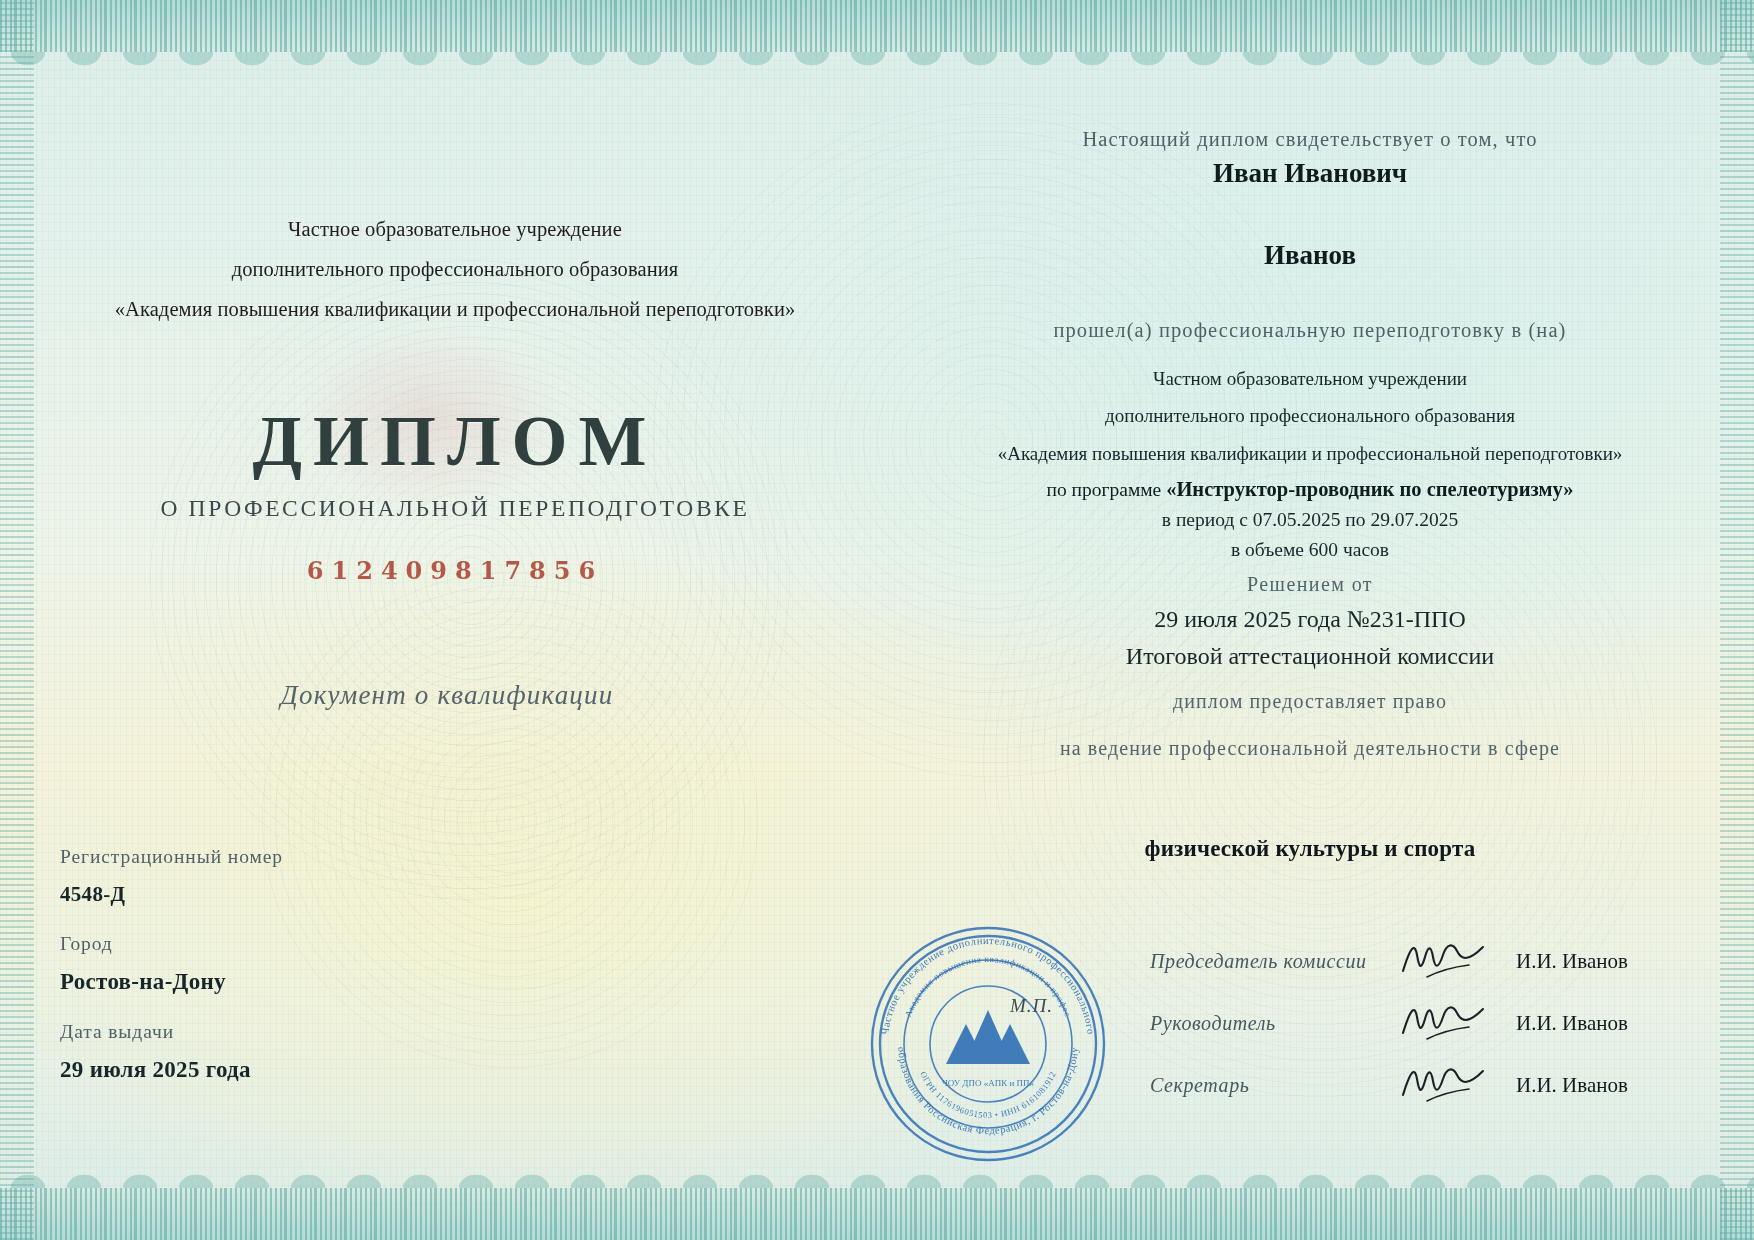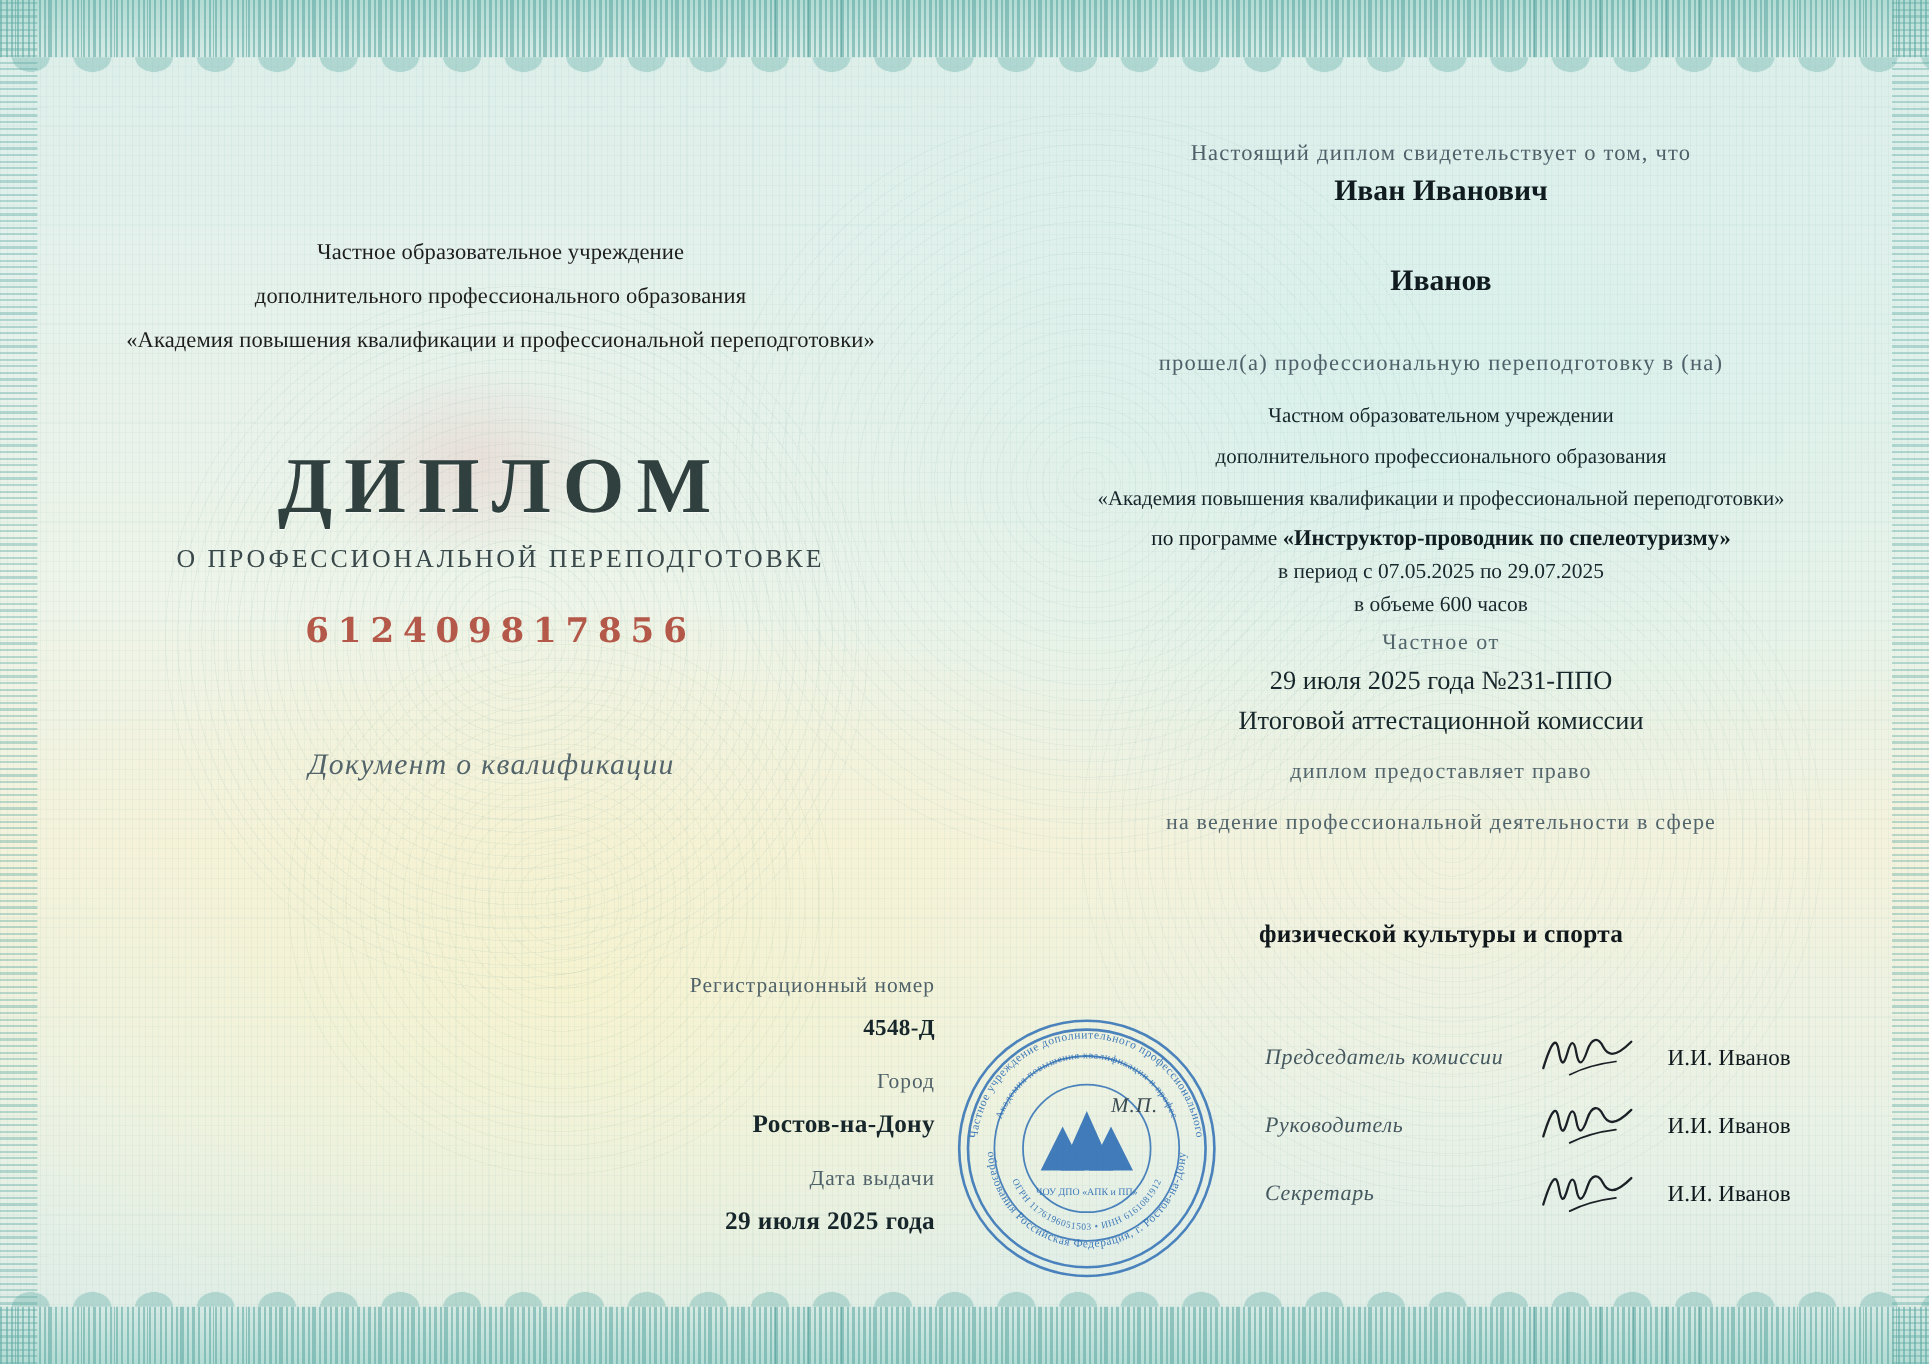--- a/index.html
+++ b/index.html
@@ -168,21 +168,21 @@
     text-shadow: 0 1px 0 rgba(255,255,255,.7);
   }
   .diploma-sub {
     margin-top: 12px;
     font-size: 23.5px;
     letter-spacing: 2.6px;
     color: #39484a;
   }
   .diploma-number {
     margin-top: 34px;
-    font-size: 31px;
+    font-size: 24px;
     letter-spacing: 8px;
     font-weight: bold;
     color: #b4594a;
     font-family: "DejaVu Serif", serif;
   }
 
   .doc-kind {
     position: absolute;
     left: 52px;
     top: 680px;
@@ -190,23 +190,23 @@
     text-align: center;
     font-size: 27px;
     font-style: italic;
     color: #53646a;
     letter-spacing: 1.2px;
   }
 
   .reg-block {
     position: absolute;
     left: 60px;
-    top: 860px;
+    top: 820px;
     width: 790px;
-    text-align: right;
+    text-align: left;
   }
   .field-label {
     font-size: 19.5px;
     color: #4f6168;
     letter-spacing: .9px;
     margin-top: 26px;
     font-family: "Liberation Serif", serif;
   }
   .field-value {
     font-size: 21px;
@@ -400,21 +400,21 @@
       <div class="inst-line">«Академия повышения квалификации и профессиональной переподготовки»</div>
 
       <div class="program-line">
         <span>по программе</span>
         <b>«Инструктор-проводник по спелеотуризму»</b>
       </div>
 
       <div class="period-line">в период с 07.05.2025 по 29.07.2025</div>
       <div class="volume-line">в объеме 600 часов</div>
 
-      <div class="decision-script">Частное от</div>
+      <div class="decision-script">Решением от</div>
       <div class="decision-line">29 июля 2025 года №231-ППО</div>
       <div class="decision-line">Итоговой аттестационной комиссии</div>
 
       <div class="rights-script">диплом предоставляет право</div>
       <div class="rights-script" style="margin-top:16px;">на ведение профессиональной деятельности в сфере</div>
 
       <div class="sphere">физической культуры и спорта</div>
     </div>
 
     <div class="stamp">

